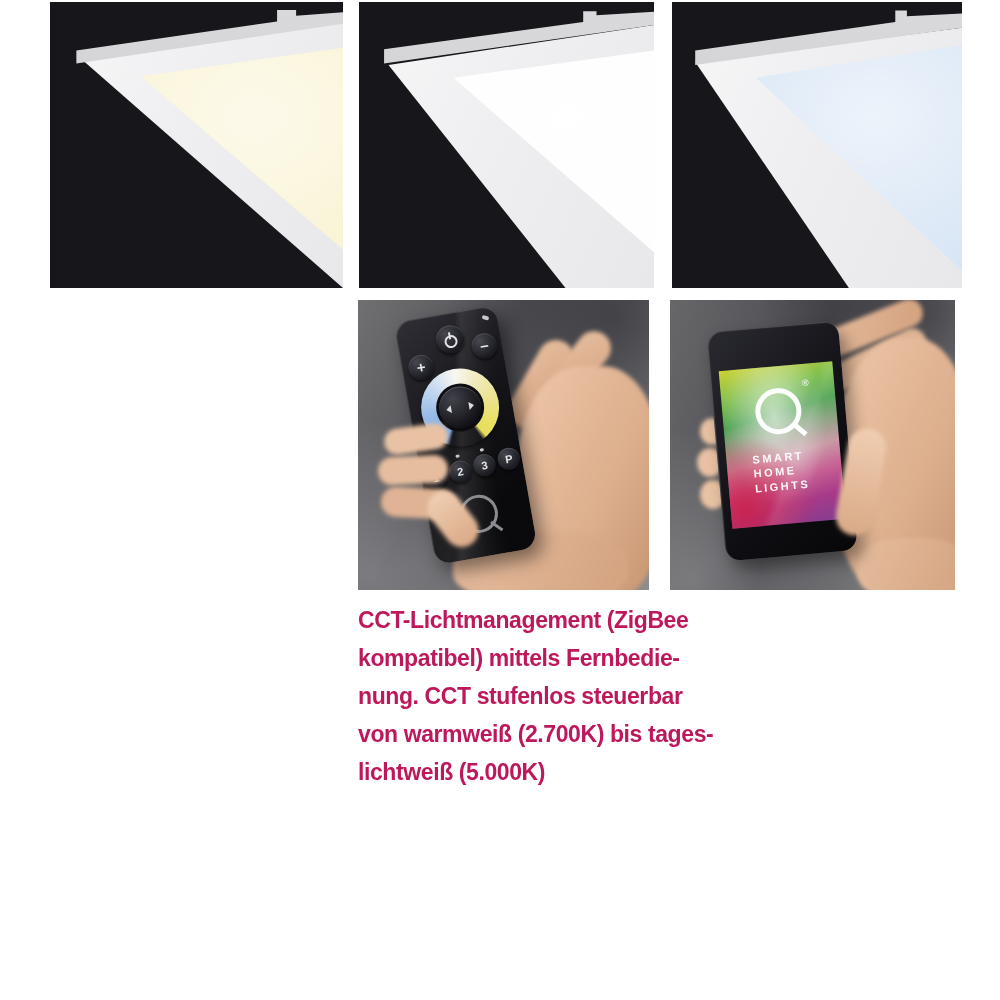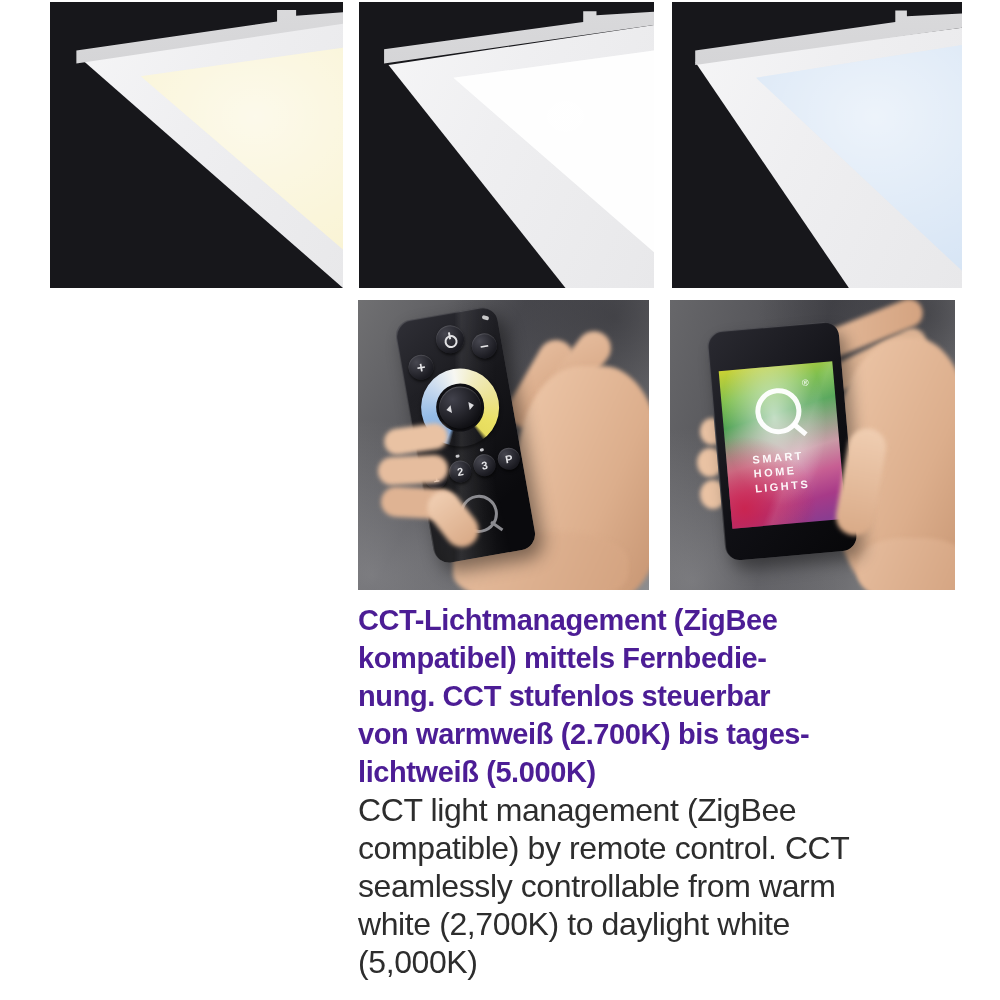--- a/index.html
+++ b/index.html
@@ -97,21 +97,21 @@
     background:linear-gradient(115deg,transparent 55%,rgba(255,255,255,.10) 60%,transparent 78%);}
   .q-logo-phone{position:absolute;left:33px;top:22px;width:46px;height:46px;}
   .q-logo-phone .q-ring{position:absolute;inset:0;border:5px solid rgba(255,255,255,.96);border-radius:50%;}
   .q-logo-phone .q-tail{position:absolute;right:1px;bottom:-5px;width:5px;height:17px;background:rgba(255,255,255,.96);transform:rotate(-45deg);}
   .reg-mark{position:absolute;left:82px;top:14px;font-size:9px;color:#ffffff;}
   .screen-caption{position:absolute;left:26px;top:84px;color:rgba(255,255,255,.95);
     font-size:11px;line-height:1.3;letter-spacing:2.5px;white-space:pre-line;font-weight:bold;}
 
   
   .caption{position:absolute;left:358px;top:601px;width:605px;}
-  .caption-de{font-weight:bold;font-size:29px;line-height:38px;color:#4c1d95;letter-spacing:-0.4px;white-space:pre-line;}
+  .caption-de{font-weight:bold;font-size:23px;line-height:38px;color:#be185d;letter-spacing:-0.4px;white-space:pre-line;}
   .caption-en{font-weight:normal;font-size:32px;line-height:38px;color:#2d2d2d;letter-spacing:-0.4px;white-space:pre-line;}
 </style>
 </head>
 <body>
 
 <div class="page">
 
   <div class="panel-photo" id="panel-warm">
     <div class="layer p-face"></div>
     <div class="layer p-strip"></div>
@@ -219,20 +219,15 @@
 
     <div class="skin sk4" style="left:172px;top:128px;width:38px;height:108px;border-radius:19px;transform:rotate(10deg);z-index:5;"></div>
   </div>
 
   <div class="caption">
     <div class="caption-de">CCT-Lichtmanagement (ZigBee
 kompatibel) mittels Fernbedie-
 nung. CCT stufenlos steuerbar
 von warmweiß (2.700K) bis tages-
 lichtweiß (5.000K)</div>
-    <div class="caption-en">CCT light management (ZigBee
-compatible) by remote control. CCT
-seamlessly controllable from warm
-white (2,700K) to daylight white
-(5,000K)</div>
   </div>
 
 </div>
 
 </body></html>

